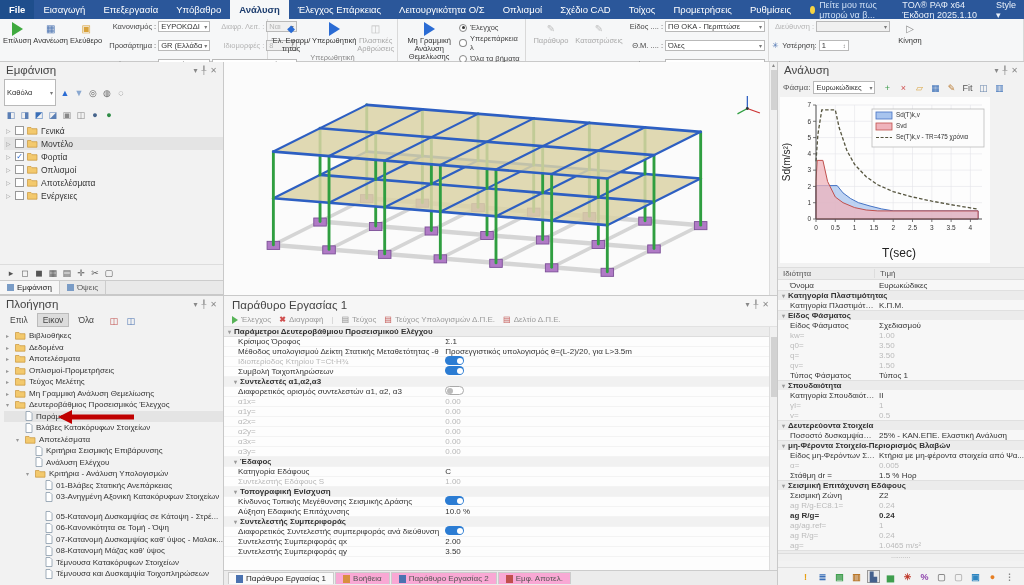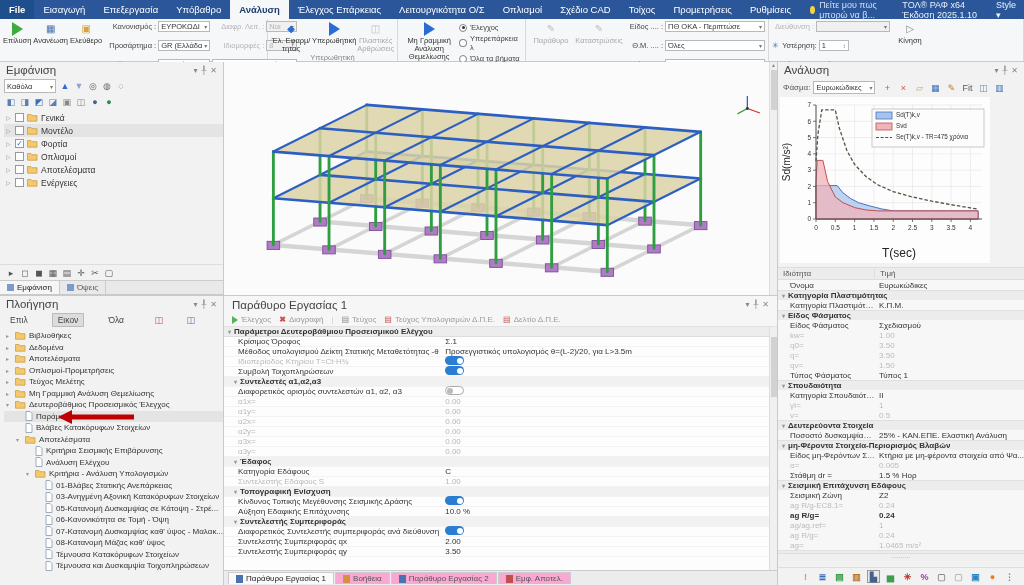--- a/index.html
+++ b/index.html
@@ -55,21 +55,21 @@
   .exp { color:#999; font-size:6px; width:6px; }
   .cbox { width:9px; height:9px; border:1px solid #999; background:#fff; font-size:8px; line-height:8px; text-align:center; color:#2b6cd4; }
   #emf-bottom-icons { border-top:1px solid #ddd; }
   .paneltabs { display:flex; border-top:1px solid #ccc; background:#e9e9e9; height:14px; font-size:8px; color:#555; }
   .paneltab { padding:0 7px; display:flex; align-items:center; gap:3px; border-right:1px solid #ccc; }
   .paneltab.active { background:#f6f6f6; color:#222; }
   .tabico { width:7px; height:7px; background:#7a9cc6; display:inline-block; }
 
   
   #panel-ploigisi { flex:1; border-top:2px solid #c9c9c9; display:flex; flex-direction:column; min-height:0; }
-  #plo-tabs { display:flex; gap:18px; padding:1px 4px; align-items:flex-start; font-size:8.5px; color:#444; }
+  #plo-tabs { display:flex; gap:3px; padding:1px 4px; align-items:flex-end; font-size:8.5px; color:#444; }
   .plotab { padding:1px 5px; border:1px solid transparent; }
   .plotab.active { background:#dcdcdc; border-color:#bbb; }
   #plo-tree { flex:1; position:relative; overflow:hidden; padding:2px 0 0 4px; }
   .ntree-row { height:11.5px; display:flex; align-items:center; gap:3px; font-size:8px; color:#333; white-space:nowrap; overflow:hidden; }
   .ntree-row.sel { background:#e4e4e4; }
   #red-arrow { position:absolute; pointer-events:none; }
 
   
   #viewport { flex:0 0 234px; background:#fbfbfb; border-bottom:1px solid #c9c9c9; position:relative; }
   #vscroll-view { position:absolute; right:0; top:0; bottom:0; width:8px; background:#f0f0f0; border-left:1px solid #ddd; font-size:5px; color:#888; display:flex; flex-direction:column; align-items:center; }
@@ -342,21 +342,21 @@
       <div id="panel-emfanisi" style="flex:0 0 232px;display:flex;flex-direction:column">
         <div class="panel-title">
           <span>Εμφάνιση</span>
           <span class="ptitle-btns">
               <span>▾</span>
               <span>╀</span>
               <span>✕</span>
             </span>
         </div>
         <div class="toolstrip">
-          <span class="combo" style="width:52px;height:14px">
+          <span class="combo" style="width:52px;height:27px">
               <span class="val">Καθόλα</span>
               <span class="arr">▾</span>
             </span>
           <span id="emf-tools1" style="display:flex">
               <span class="tsicon" style="color: rgb(43, 108, 212);">▲</span>
               <span class="tsicon" style="color: rgb(138, 168, 208);">▼</span>
               <span class="tsicon" style="color: rgb(102, 102, 102);">◎</span>
               <span class="tsicon" style="color: rgb(102, 102, 102);">◍</span>
               <span class="tsicon" style="color: rgb(102, 102, 102);">◌</span>
             </span>
@@ -562,21 +562,21 @@
               </svg>
               <span>01-Βλάβες Στατικής Ανεπάρκειας</span>
             </div>
             <div class="ntree-row" style="padding-left: 32px;">
               <span class="exp"></span>
               <svg width="8" height="10" viewBox="0 0 8 10">
                 <path d="M1 0.5 h4 l2 2 v7 h-6 z" fill="#ffffff" stroke="#8899aa" stroke-width="0.8"></path>
               </svg>
               <span>03-Ανηγμένη Αξονική Κατακόρυφων Στοιχείων</span>
             </div>
-            <div class="ntree-row" style="padding-left: 32px;">
+            <div class="ntree-row" style="padding-left: 32px; margin-top: 8px;">
               <span class="exp"></span>
               <svg width="8" height="10" viewBox="0 0 8 10">
                 <path d="M1 0.5 h4 l2 2 v7 h-6 z" fill="#ffffff" stroke="#8899aa" stroke-width="0.8"></path>
               </svg>
               <span>05-Κατανομή Δυσκαμψίας σε Κάτοψη - Στρέ...</span>
             </div>
             <div class="ntree-row" style="padding-left: 32px;">
               <span class="exp"></span>
               <svg width="8" height="10" viewBox="0 0 8 10">
                 <path d="M1 0.5 h4 l2 2 v7 h-6 z" fill="#ffffff" stroke="#8899aa" stroke-width="0.8"></path>

